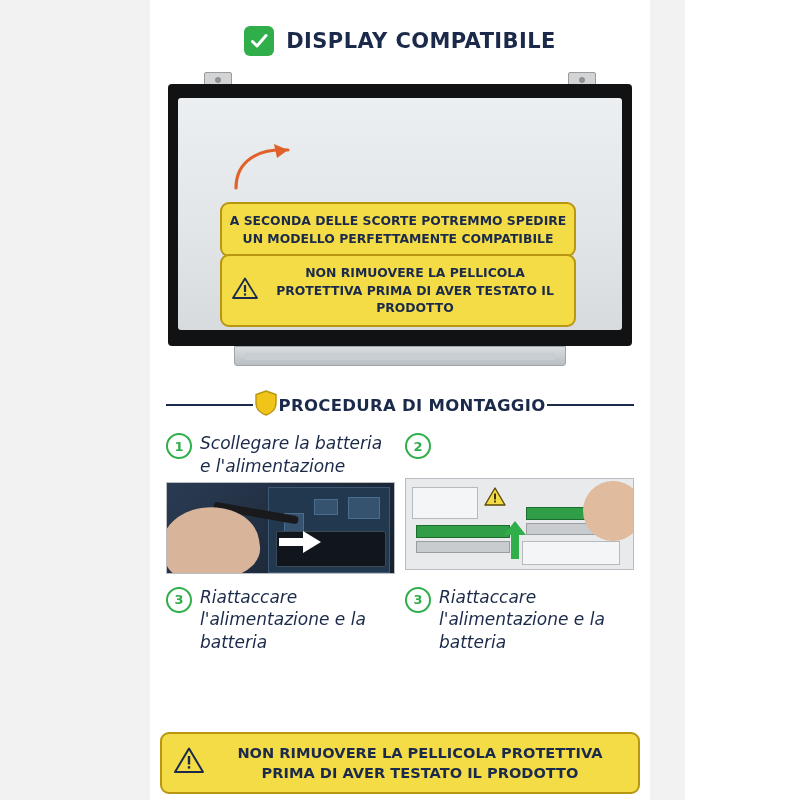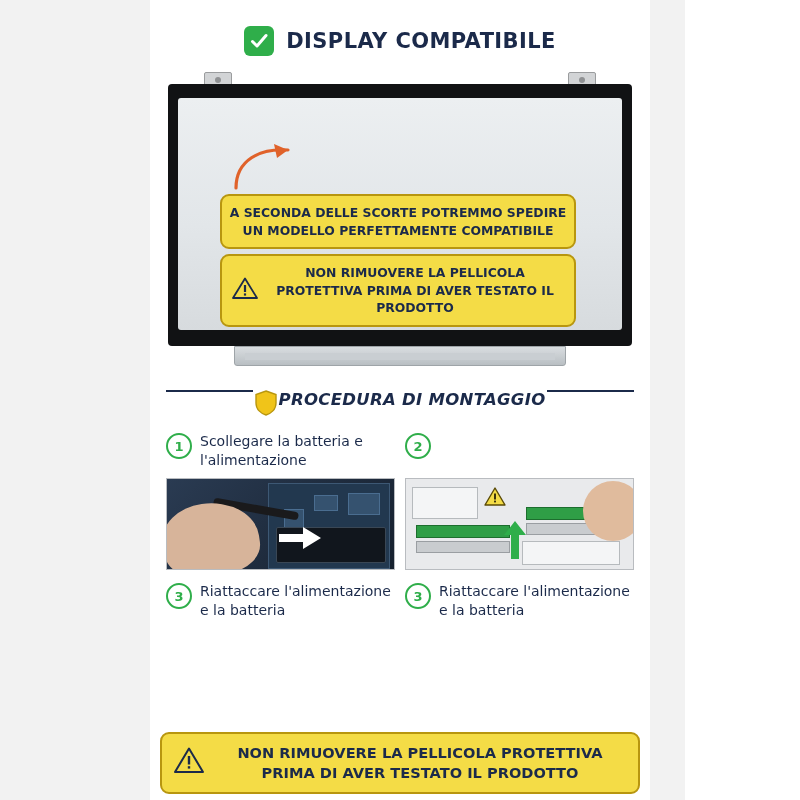--- a/index.html
+++ b/index.html
@@ -136,21 +136,21 @@
     border: 2px solid #b8960f;
     border-radius: 9px;
     box-sizing: border-box;
     text-align: center;
     color: #1b2a4a;
     font-weight: bold;
     font-size: 12.4px;
     line-height: 1.42;
     padding: 8px 6px;
   }
-  .note.one { top: 96px; text-align: center; }
+  .note.one { top: 104px; text-align: center; }
   .note.two {
     top: 156px;
     display: flex;
     align-items: center;
     justify-content: center;
     gap: 8px;
     padding: 8px 10px;
   }
   .note.two .note-text { text-align: center; }
   .warn-tri { flex: 0 0 auto; }
@@ -171,24 +171,23 @@
     left: 10px;
     right: 10px;
     top: 6px;
     height: 7px;
     background: #c9ced2;
   }
 
   
   .sec-head {
     display: flex;
-    align-items: flex-start;
+    align-items: center;
     gap: 2px;
     margin: 18px 16px 0 16px;
-    font-style: italic;
   }
   .sec-rule {
     flex: 1 1 auto;
     height: 2px;
     background: #1b2a4a;
   }
   .shield { flex: 0 0 auto; }
   .sec-title {
     font-size: 16.5px;
     font-weight: bold;
@@ -216,23 +215,24 @@
     border: 2px solid #2fae4a;
     color: #2fae4a;
     font-size: 13px;
     font-weight: bold;
     display: flex;
     align-items: center;
     justify-content: center;
     margin-top: 1px;
   }
   .step-text {
-    font-size: 14px;
+    font-size: 17px;
     line-height: 1.34;
     color: #1b2a4a;
+    font-style: italic;
   }
   .photo {
     margin-top: 4px;
     height: 92px;
     border: 1px solid #b9bcc0;
     position: relative;
     overflow: hidden;
     box-sizing: border-box;
   }
   .photo.a { background: linear-gradient(135deg,#2a3b52 0%, #16202e 100%); }

